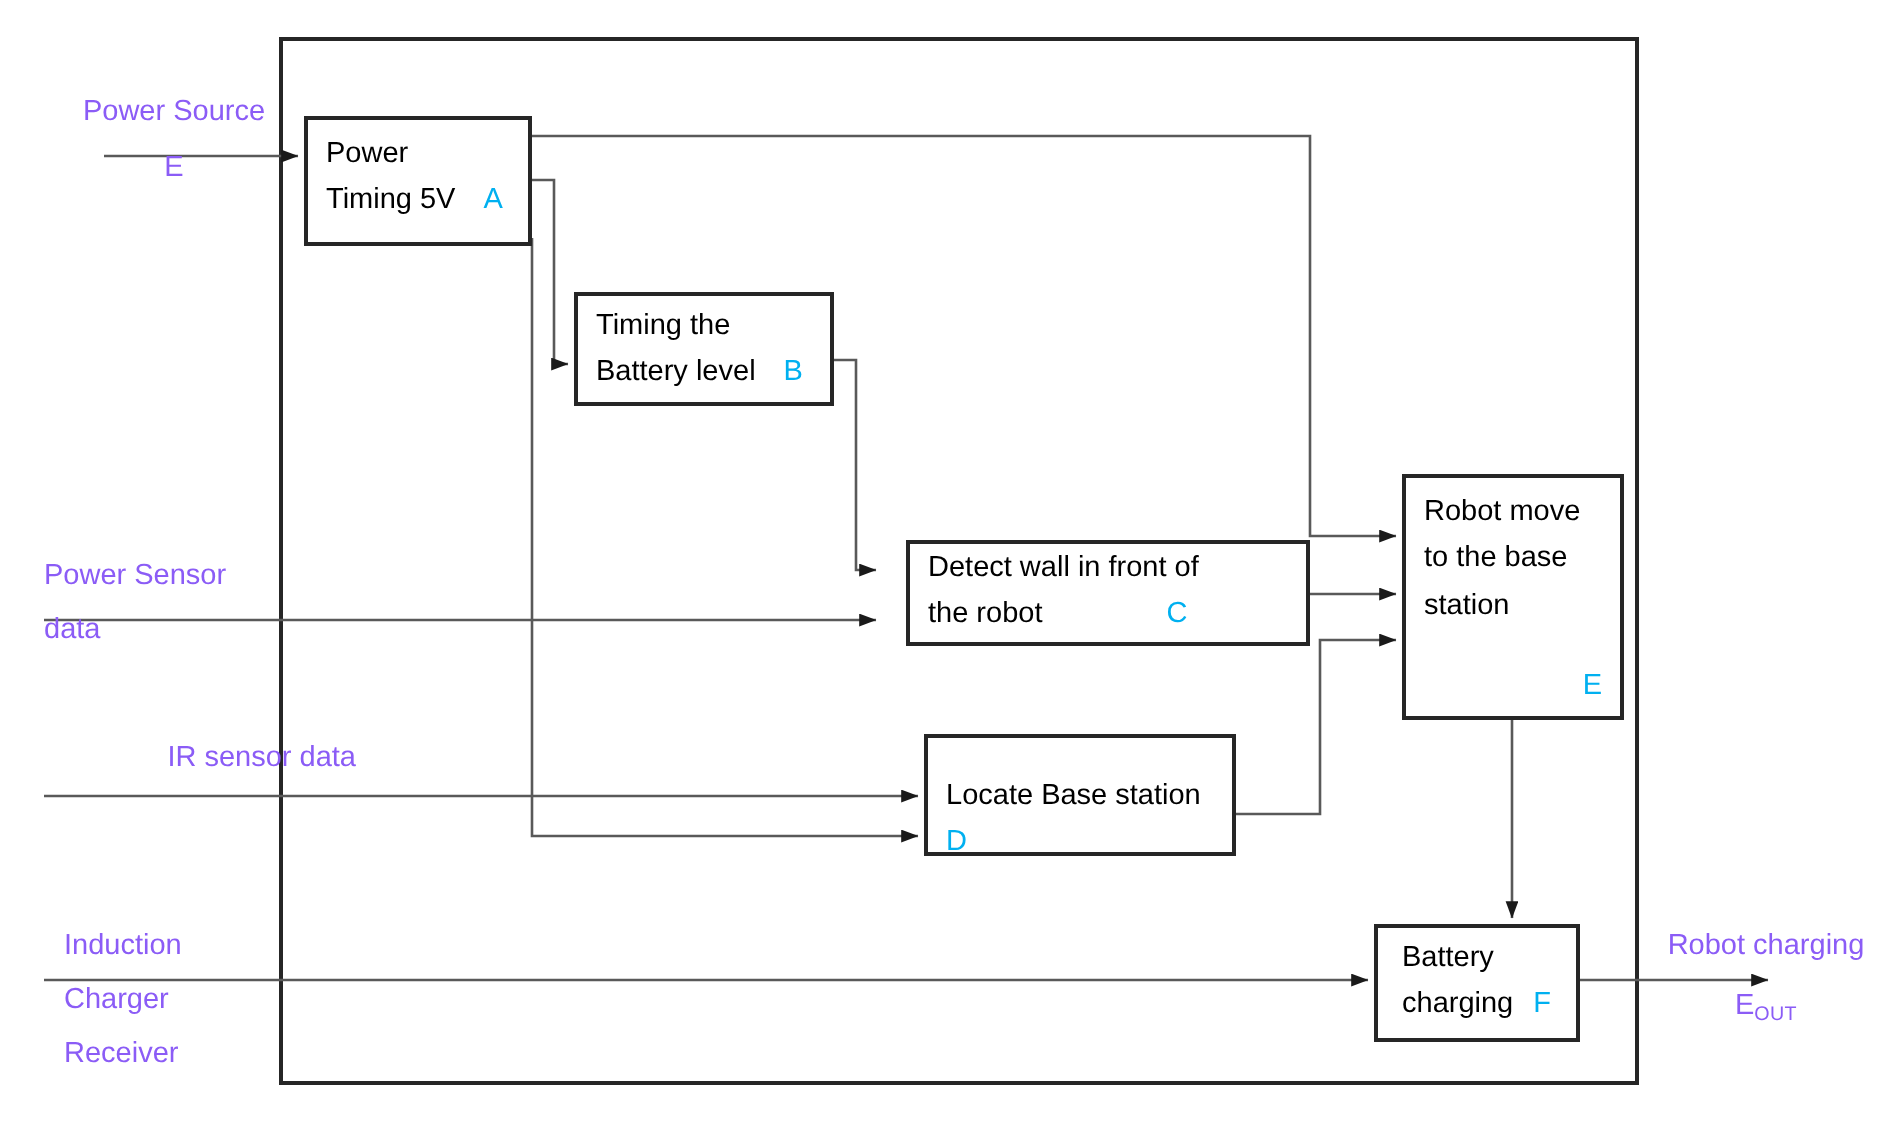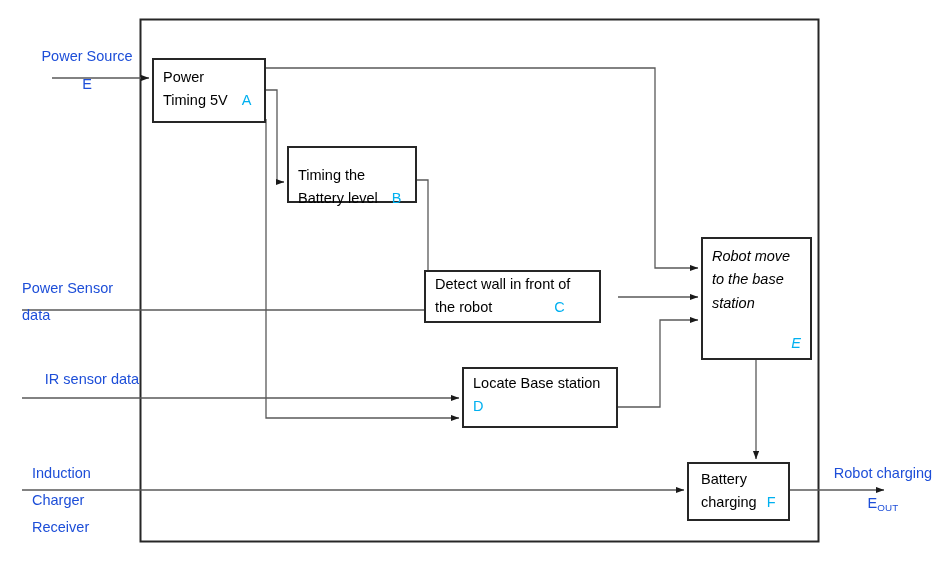--- a/index.html
+++ b/index.html
@@ -52,21 +52,21 @@
     position: absolute;
     right: 9px;
     bottom: 3px;
     color: #00B0F0;
     font-size: 14.5px;
   }
   .lbl {
     position: absolute;
     font-size: 14.5px;
     line-height: 1.55;
-    color: #1d4ed8;
+    color: #8b5cf6;
     white-space: nowrap;
     z-index: 6;
   }
   sub {
     font-size: 0.68em;
     vertical-align: baseline;
     position: relative;
     bottom: -0.28em;
     letter-spacing: 0.2px;
   }
@@ -112,36 +112,36 @@
       <path d="M790,490 L884,490" marker-end="url(#ah)"></path>
 
     </g>
   </svg>
 
   <div class="blk" style="left:152px; top:58px; width:114px; height:65px;">
     <div class="ln">Power</div>
     <div class="ln"><span>Timing 5V</span><span class="tag-inline">A</span></div>
   </div>
 
-  <div class="blk" style="left:287px; top:146px; width:130px; height:57px; padding-top:16px;">
+  <div class="blk" style="left:287px; top:146px; width:130px; height:57px; padding-top:4px;">
     <div class="ln">Timing the</div>
     <div class="ln"><span>Battery level</span><span class="tag-inline">B</span></div>
   </div>
 
-  <div class="blk" style="left:424px; top:270px; width:177px; height:53px; padding-top:1px;">
+  <div class="blk" style="left:453px; top:270px; width:202px; height:53px; padding-top:1px;">
     <div class="ln">Detect wall in front of</div>
     <div class="ln"><span>the robot</span><span class="tag-inline" style="margin-left:62px;">C</span></div>
   </div>
 
-  <div class="blk" style="left:462px; top:367px; width:156px; height:61px; padding-top:3px;">
+  <div class="blk" style="left:462px; top:367px; width:156px; height:61px; padding-top:18px;">
     <div class="ln">Locate Base station</div>
     <div class="ln tag">D</div>
   </div>
 
-  <div class="blk" style="left:701px; top:237px; width:111px; height:123px; padding-top:6px;font-style:italic;">
+  <div class="blk" style="left:701px; top:237px; width:111px; height:123px; padding-top:6px;">
     <div class="ln">Robot move</div>
     <div class="ln">to the base</div>
     <div class="ln">station</div>
     <div class="tag-corner">E</div>
   </div>
 
   <div class="blk" style="left:687px; top:462px; width:103px; height:59px; padding-top:4px; padding-left:12px;">
     <div class="ln">Battery</div>
     <div class="ln"><span>charging</span><span class="tag-inline" style="margin-left:10px;">F</span></div>
   </div>
@@ -149,21 +149,21 @@
   <div class="lbl" style="left:22px; top:45px; width:130px; text-align:center;">
     <div>Power Source</div>
     <div style="margin-top:6px;">E</div>
   </div>
 
   <div class="lbl" style="left:22px; top:277px; width:120px; text-align:left;">
     <div>Power Sensor</div>
     <div style="margin-top:5px;">data</div>
   </div>
 
-  <div class="lbl" style="left:22px; top:368px; width:140px; text-align:center;">
+  <div class="lbl" style="left:38px; top:368px; width:140px; text-align:right;">
     <div>IR sensor data</div>
   </div>
 
   <div class="lbl" style="left:32px; top:462px; width:110px; text-align:left;">
     <div>Induction</div>
     <div style="margin-top:5px;">Charger</div>
     <div style="margin-top:4px;">Receiver</div>
   </div>
 
   <div class="lbl" style="left:824px; top:462px; width:118px; text-align:center;">

